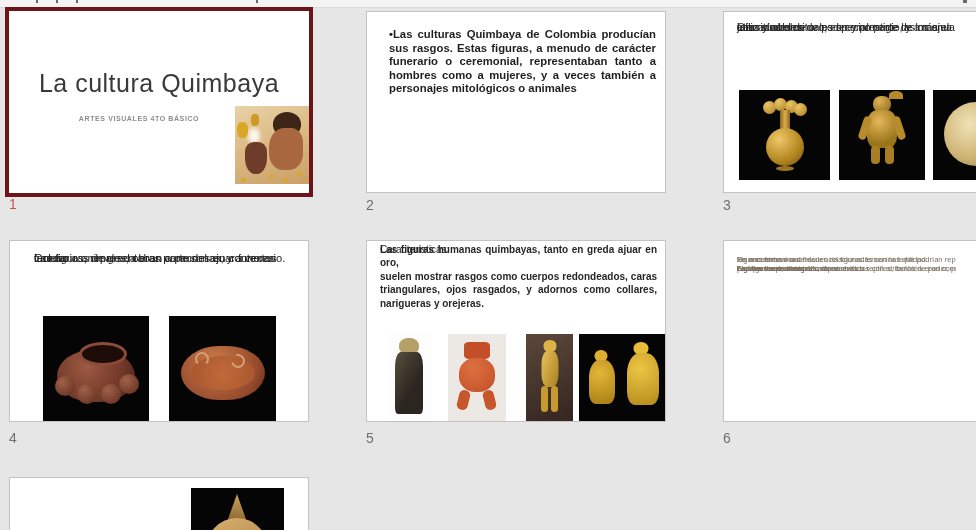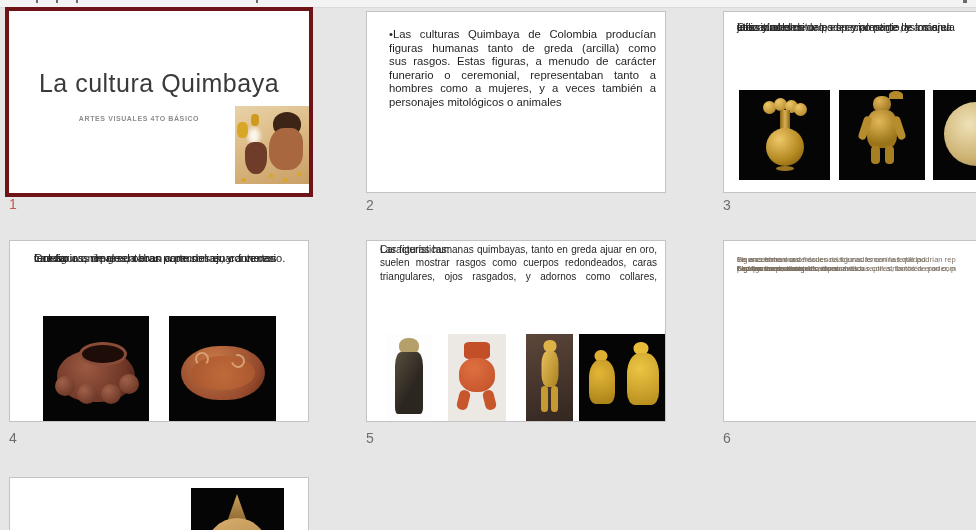--- a/index.html
+++ b/index.html
@@ -19,21 +19,21 @@
   .s1-img{position:absolute;left:226px;top:95px;width:76px;height:78px;background:linear-gradient(160deg,#e8d2a8 0%,#dcba84 45%,#c99f66 100%);overflow:hidden;}
   .s1-hair{position:absolute;left:38px;top:6px;width:28px;height:24px;background:#3c2417;border-radius:50% 50% 45% 45%;}
   .s1-body{position:absolute;left:34px;top:22px;width:34px;height:42px;background:#a8673f;border-radius:45% 35% 40% 40%;}
   .s1-pot{position:absolute;left:10px;top:36px;width:22px;height:32px;background:#6f3c29;border-radius:40% 40% 45% 45%/30% 30% 50% 50%;}
   .s1-smoke{position:absolute;left:13px;top:22px;width:12px;height:16px;background:rgba(255,255,255,.85);border-radius:50%;filter:blur(2px);}
   .s1-fig1{position:absolute;left:2px;top:16px;width:11px;height:16px;background:#d9a727;border-radius:40%;}
   .s1-fig2{position:absolute;left:16px;top:8px;width:8px;height:12px;background:#cf9b1f;border-radius:40%;}
   .s1-dot{position:absolute;width:5px;height:4px;background:#d9a727;border-radius:50%;}
   
   .txt{position:absolute;white-space:nowrap;}
-  .jl{text-align:justify;text-align-last:justify;white-space:normal;}
+  .jl{text-align:justify;text-align-last:justify;white-space:normal;font-weight:bold;}
   .jl.last{text-align-last:left;}
   .blackbox{position:absolute;background:#050505;overflow:hidden;}
   
   .s2-text{position:absolute;left:22px;right:9px;top:16px;font-size:11.3px;line-height:13.6px;color:#1f1f1f;}
   
   .s3-text{position:absolute;left:13px;top:9px;font-size:10.6px;line-height:13.4px;}
   .poporo-balls{position:absolute;left:50%;top:8px;width:44px;height:16px;transform:translateX(-50%);}
   .poporo-balls i{position:absolute;width:13px;height:13px;border-radius:50%;background:radial-gradient(circle at 35% 30%,#ecc667,#a87c20);}
   .poporo-neck{position:absolute;left:50%;top:20px;width:10px;height:22px;transform:translateX(-50%);background:linear-gradient(90deg,#8a6518,#dcb050,#8a6518);}
   .poporo-body{position:absolute;left:50%;top:38px;width:38px;height:38px;transform:translateX(-50%);border-radius:50%;background:radial-gradient(circle at 35% 30%,#eec868,#b2861f 60%,#6e5010);}
@@ -99,21 +99,20 @@
       <div class="s1-dot" style="left:48px;top:72px"></div>
       <div class="s1-dot" style="left:62px;top:66px"></div>
       <div class="s1-dot" style="left:6px;top:72px"></div>
     </div>
   </div>
   <div class="num sel" style="left:9px;top:196px">1</div>
 
   <div class="slide" style="left:366px;top:11px">
     <div class="s2-text">
       <div class="jl">•Las culturas Quimbaya de Colombia producían</div>
-      <div class="jl">figuras humanas tanto de greda (arcilla) como</div>
       <div class="jl">sus rasgos. Estas figuras, a menudo de carácter</div>
       <div class="jl">funerario o ceremonial, representaban tanto a</div>
       <div class="jl">hombres como a mujeres, y a veces también a</div>
       <div class="jl last">personajes mitológicos o animales</div>
     </div>
   </div>
   <div class="num" style="left:366px;top:197px">2</div>
 
   <div class="slide" style="left:723px;top:11px">
     <div class="s3-text">
@@ -172,20 +171,21 @@
     </div>
   </div>
   <div class="num" style="left:9px;top:430px">4</div>
 
   <div class="slide" style="left:366px;top:240px">
     <div class="s5-text">
       <div class="txt">Características:</div>
       <div class="jl">Las figuras humanas quimbayas, tanto en greda ajuar en oro,</div>
       <div class="jl">suelen mostrar rasgos como cuerpos redondeados, caras</div>
       <div class="jl">triangulares, ojos rasgados, y adornos como collares,</div>
+      <div class="jl last">narigueras y orejeras.</div>
     </div>
     <div class="img5" style="left:19px;width:46px;background:#fdfdfd">
       <div class="fig-dark-head"></div>
       <div class="fig-dark-body"></div>
     </div>
     <div class="img5" style="left:81px;width:58px;background:#ece9e4">
       <div class="fig-orange-head"></div>
       <div class="fig-orange-body"></div>
       <div class="fig-orange-leg" style="left:10px;top:56px;transform:rotate(14deg)"></div>
       <div class="fig-orange-leg" style="left:36px;top:56px;transform:rotate(-14deg)"></div>

